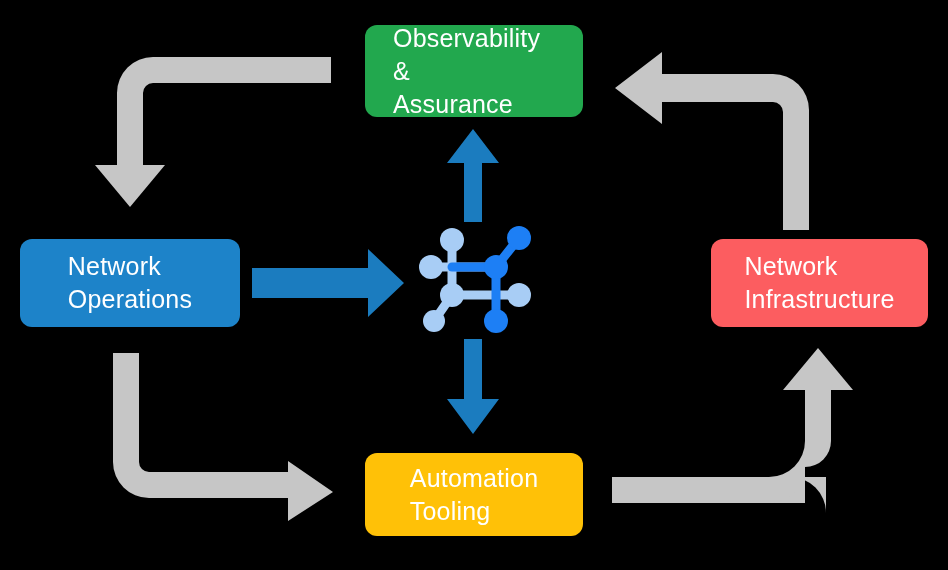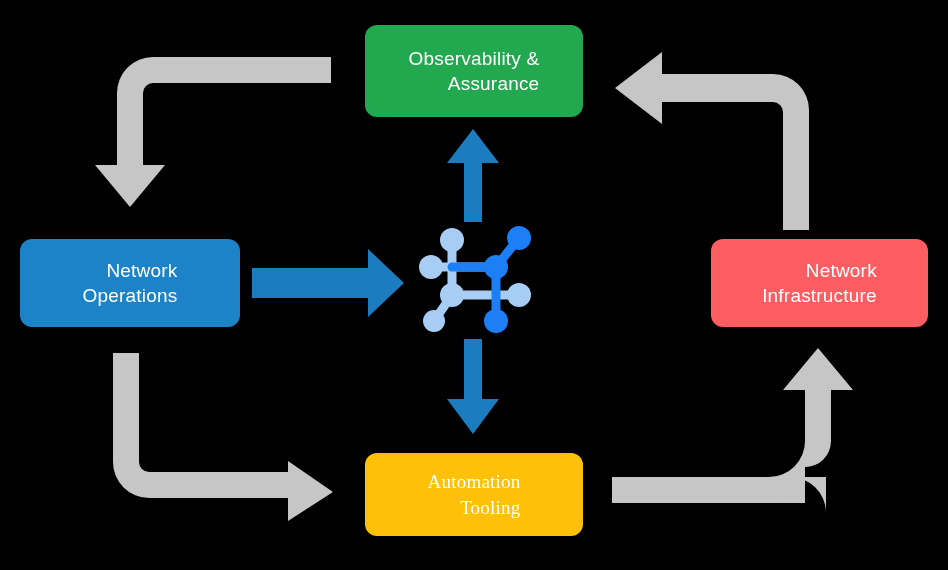--- a/index.html
+++ b/index.html
@@ -22,24 +22,24 @@
     left: 0;
     top: 0;
     width: 948px;
     height: 570px;
   }
   .node-box {
     position: absolute;
     display: flex;
     align-items: center;
     justify-content: center;
-    text-align: right;
+    text-align: left;
     border-radius: 12px;
     color: #ffffff;
-    font-size: 19px;
+    font-size: 25px;
     line-height: 1.32;
     font-weight: 400;
     letter-spacing: 0.2px;
     box-sizing: border-box;
     padding: 4px 28px;
     z-index: 4;
   }
   .node-label {
     display: block;
     white-space: pre-line;
@@ -140,18 +140,18 @@
   <div id="box-network-operations" class="node-box" style="background:#1d83c9;">
     <span class="node-label">Network
 Operations</span>
   </div>
 
   <div id="box-network-infrastructure" class="node-box" style="background:#fc5d60;">
     <span class="node-label">Network
 Infrastructure</span>
   </div>
 
-  <div id="box-automation-tooling" class="node-box" style="background:#ffc107;font-family:Liberation Serif, serif;">
+  <div id="box-automation-tooling" class="node-box" style="background:#ffc107;">
     <span class="node-label">Automation
 Tooling</span>
   </div>
 
 </div>
 
 </body></html>

